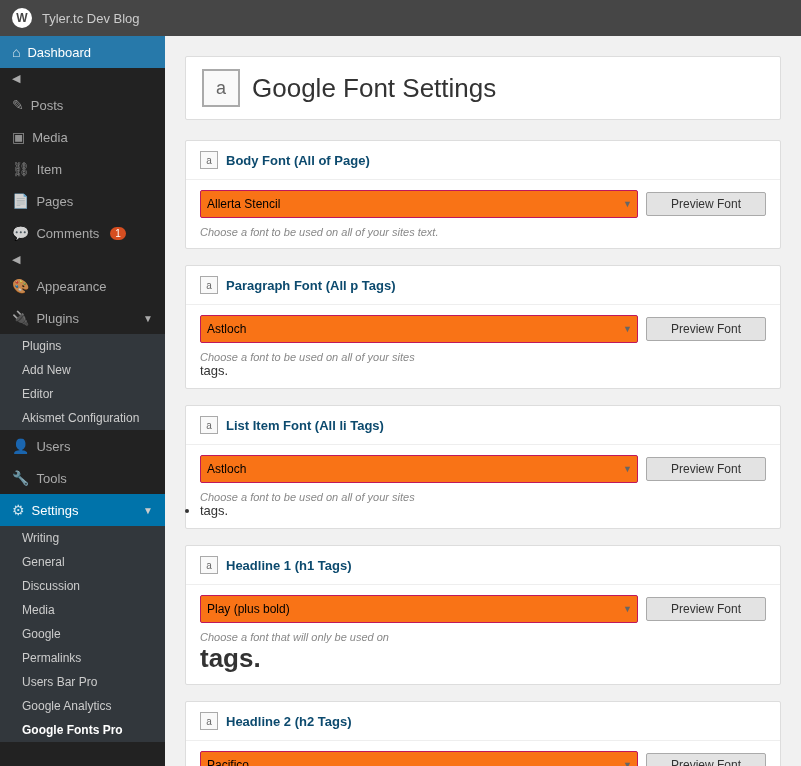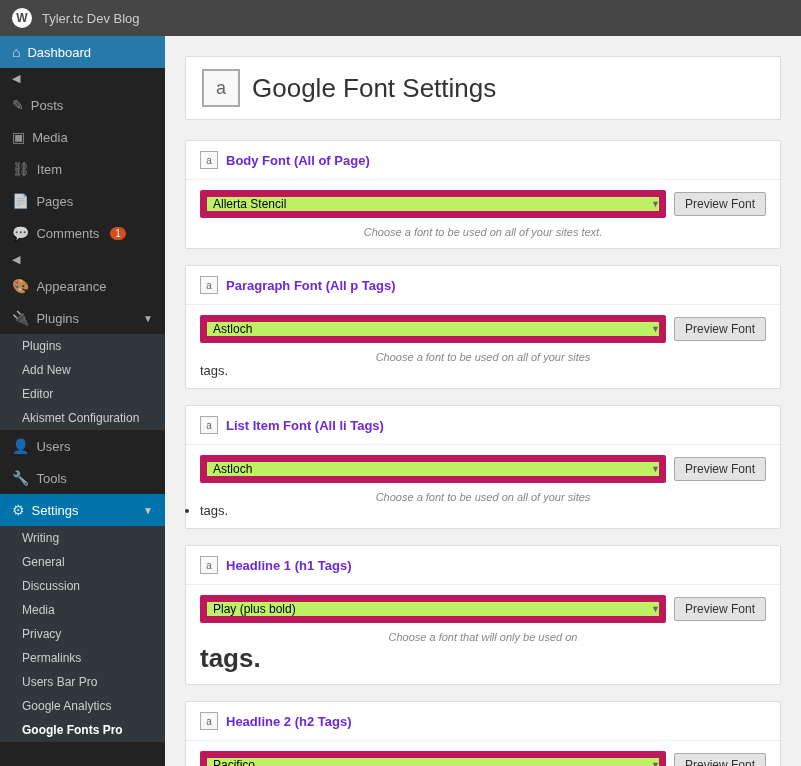--- a/index.html
+++ b/index.html
@@ -144,21 +144,21 @@
     }
     .font-section-icon {
       width: 18px; height: 18px;
       border: 1px solid #aaa;
       display: flex; align-items: center; justify-content: center;
       font-size: 10px;
       color: #666;
       background: #f9f9f9;
     }
     .font-section-title {
-      color: #6d28d9;
+      color: #0c4a6e;
       font-weight: bold;
       font-size: 13px;
     }
 
     .font-section-body {
       padding: 10px 14px;
     }
 
     .font-controls {
       display: flex;
@@ -190,45 +190,44 @@
       right: 6px;
       top: 50%;
       transform: translateY(-50%);
       font-size: 9px;
       color: #666;
       pointer-events: none;
     }
     .select-wrapper select {
       width: 100%;
       height: 28px;
-      border: 7px solid #be185d;
-      background: #bef264;
+      border: 1px solid #be185d;
+      background: #f97316;
       padding: 0 22px 0 6px;
       font-size: 12px;
       border-radius: 2px;
       appearance: none;
       -webkit-appearance: none;
     }
 
     .preview-btn {
       background: #e3e3e3;
       border: 1px solid #aaa;
-      padding: 4px 10px;
+      padding: 4px 24px;
       font-size: 12px;
       cursor: pointer;
       border-radius: 2px;
       color: #333;
       white-space: nowrap;
     }
 
     .font-hint {
       font-size: 11px;
       color: #888;
       font-style: italic;
-      text-align: center;
     }
   </style>
 </head>
 <body>
 
 <div id="top-bar">
   <div class="wp-logo">W</div>
   <span class="site-title">Tyler.tc Dev Blog</span>
 </div>
 
@@ -305,21 +304,21 @@
         <span class="sidebar-icon">⚙</span>
         <span>Settings</span>
       </div>
       <span class="arrow-down" style="color:#ccc;">▼</span>
     </div>
     <div class="sidebar-submenu">
       <div class="sub-item">Writing</div>
       <div class="sub-item">General</div>
       <div class="sub-item">Discussion</div>
       <div class="sub-item">Media</div>
-      <div class="sub-item">Privacy</div>
+      <div class="sub-item">Google</div>
       <div class="sub-item">Permalinks</div>
       <div class="sub-item">Users Bar Pro</div>
       <div class="sub-item">Google Analytics</div>
       <div class="sub-item active" style="color:#fff;font-weight:bold;">Google Fonts Pro</div>
     </div>
 
   </div>
 
   <div id="main">
 

